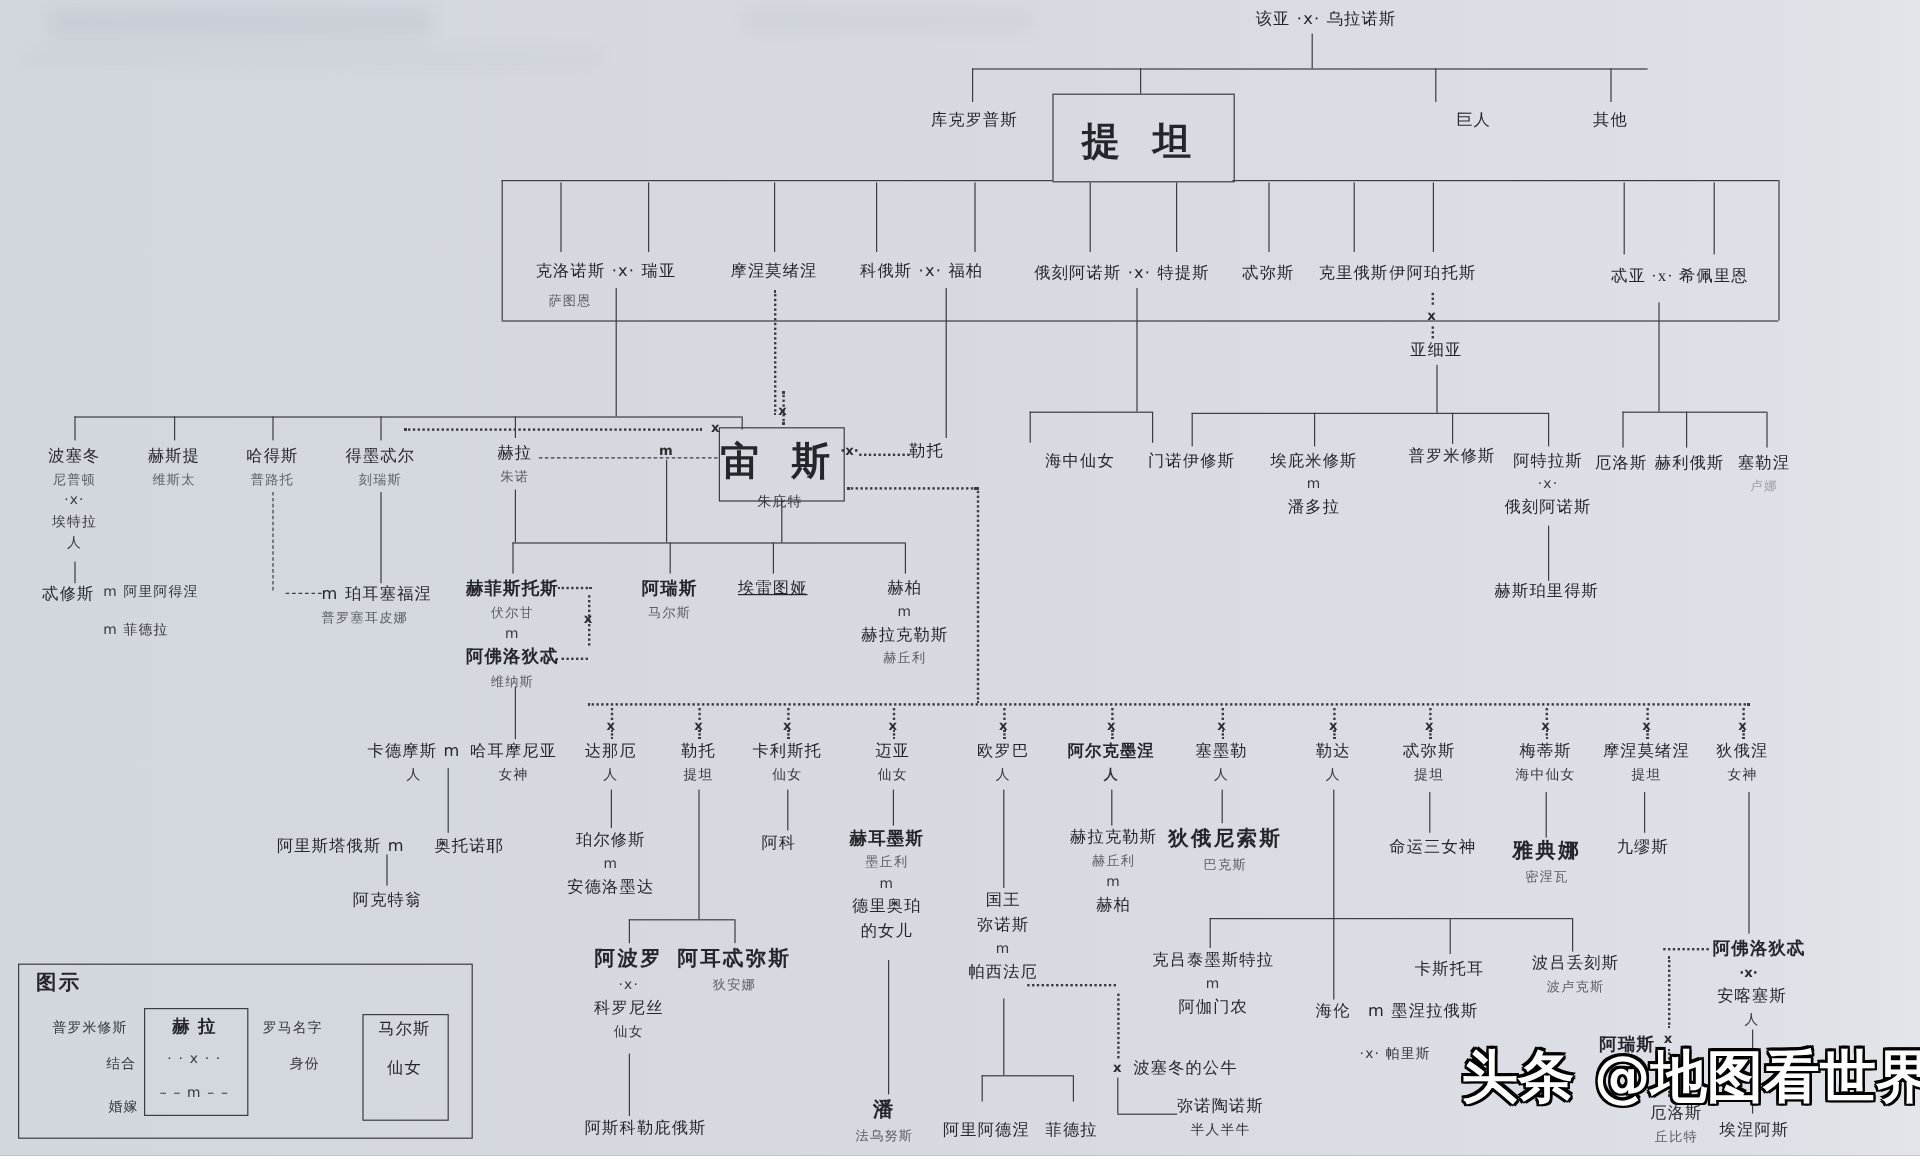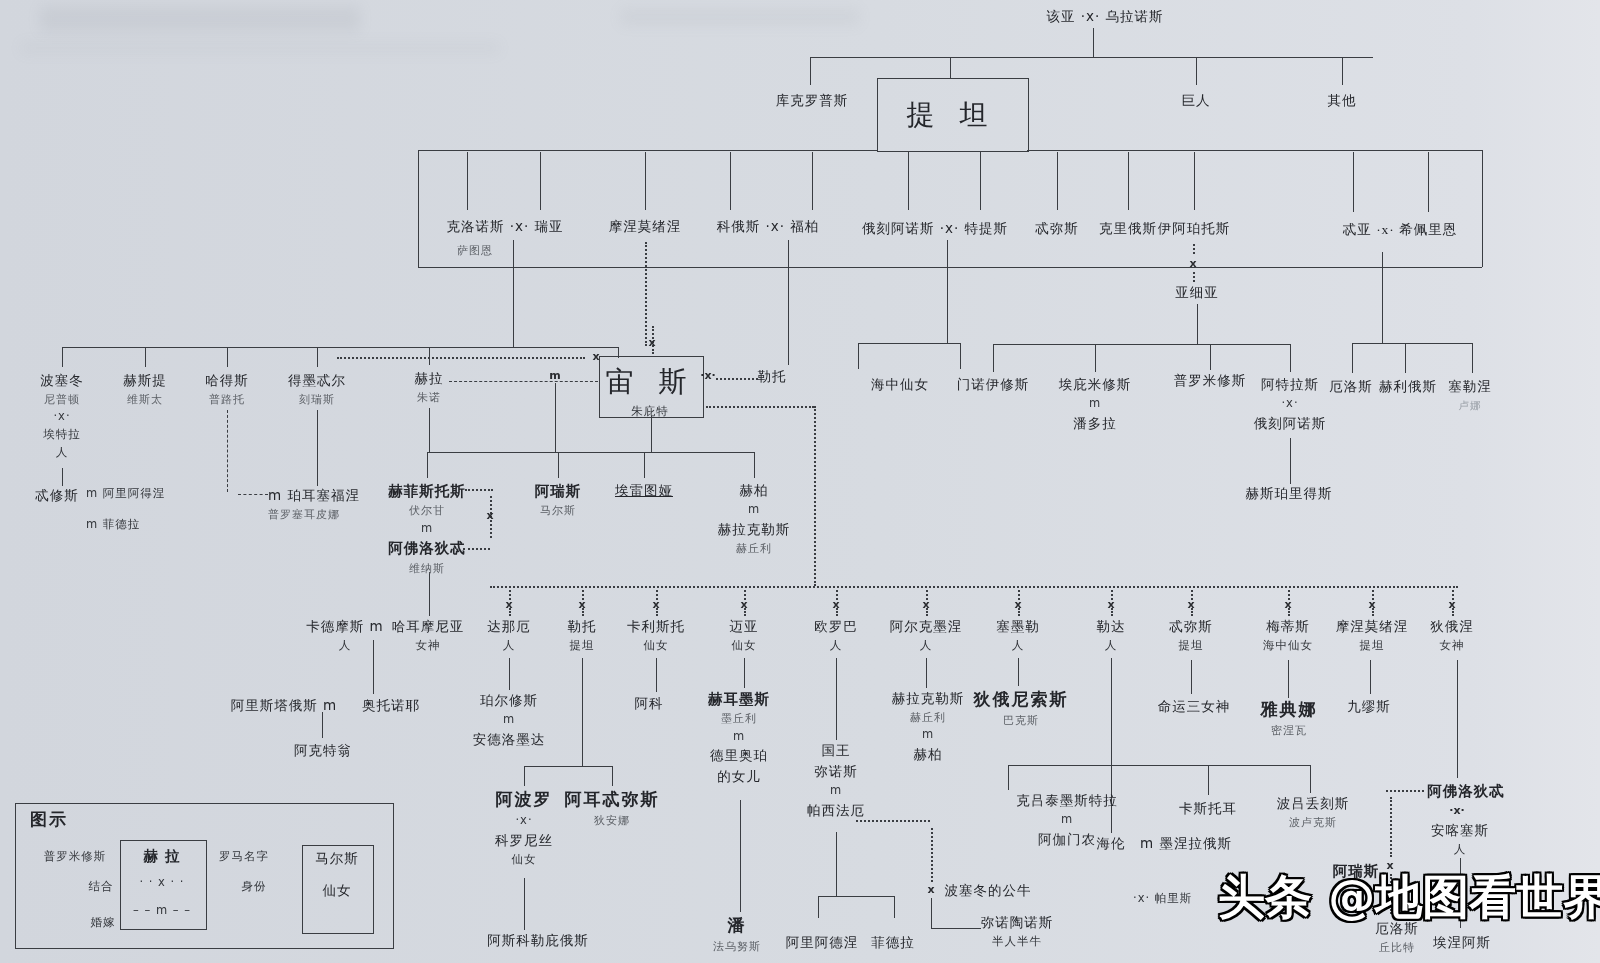--- a/index.html
+++ b/index.html
@@ -7,21 +7,21 @@
          background:linear-gradient(90deg,#d2d6dd 0%,#d7dbe1 55%,#dde0e6 92%,#e3e5ea 100%);
          font-family:"DejaVu Sans",sans-serif;color:#24262b;}
   .nd{position:absolute;transform:translateX(-50%);text-align:center;white-space:nowrap;
       font-size:13.5px;letter-spacing:1px;line-height:1.55;z-index:2;}
   .nd.la{transform:none;text-align:left;}
   .nd .sm{font-size:11.5px;color:#33363b;letter-spacing:1px;}
   .nd .sml{font-size:11px;color:#5c6066;letter-spacing:1px;}
   .nd .xsl{font-size:10.5px;color:#9aa0a8;letter-spacing:1px;}
   .nd .mdb{font-size:14.5px;font-weight:bold;}
   .nd .lgb{font-size:17px;font-weight:bold;letter-spacing:2px;}
-  .nd .xl{font-size:28px;font-weight:normal;letter-spacing:8px;}
+  .nd .xl{font-size:32px;font-weight:bold;letter-spacing:8px;}
   .nd.xm{font-size:11px;color:#2b2d31;font-weight:bold;letter-spacing:0;z-index:3;}
   .bx{position:absolute;border:1.6px solid #3a3d42;background:transparent;z-index:1;}
   .li{position:absolute;z-index:1;}
   .lh{border-top:1.8px solid #3a3d42;height:0;}
   .lv{border-left:1.8px solid #3a3d42;width:0;}
   .lh.ld{border-top-style:dashed;}
   .lv.ld{border-left-style:dashed;}
   .lh.lt{border-top:2.6px dotted #3a3d42;}
   .lv.lt{border-left:2.6px dotted #3a3d42;}
   .wm{position:absolute;z-index:6;font-size:47px;font-weight:bold;color:#fff;letter-spacing:0;
@@ -199,21 +199,21 @@
     <div class="nd xm" style="left: 555px; top: 367px;">m</div>
     <div class="nd " style="left: 1105px; top: 6px;">
       <div>该亚 ·x· 乌拉诺斯</div>
     </div>
     <div class="nd " style="left: 812px; top: 90px;">
       <div>库克罗普斯</div>
     </div>
     <div class="nd " style="left: 951px; top: 93px;">
       <div class="xl">提 坦</div>
     </div>
-    <div class="nd " style="left: 1196px; top: 90px;">
+    <div class="nd " style="left: 1228px; top: 90px;">
       <div>巨人</div>
     </div>
     <div class="nd " style="left: 1342px; top: 90px;">
       <div>其他</div>
     </div>
     <div class="nd " style="left: 505px; top: 216px;">
       <div>克洛诺斯 ·x· 瑞亚</div>
     </div>
     <div class="nd " style="left: 475px; top: 242px;">
       <div class="sml">萨图恩</div>
@@ -358,21 +358,21 @@
       <div class="sm">仙女</div>
     </div>
     <div class="nd " style="left: 744px; top: 616px;">
       <div>迈亚</div>
       <div class="sm">仙女</div>
     </div>
     <div class="nd " style="left: 836px; top: 616px;">
       <div>欧罗巴</div>
       <div class="sm">人</div>
     </div>
-    <div class="nd " style="left: 926px; top: 616px;">
+    <div class="nd " style="left: 926px; top: 616px; font-weight: bold;">
       <div>阿尔克墨涅</div>
       <div class="sm">人</div>
     </div>
     <div class="nd " style="left: 1018px; top: 616px;">
       <div>塞墨勒</div>
       <div class="sm">人</div>
     </div>
     <div class="nd " style="left: 1111px; top: 616px;">
       <div>勒达</div>
       <div class="sm">人</div>
@@ -443,32 +443,32 @@
     <div class="nd " style="left: 928px; top: 688px;">
       <div>赫拉克勒斯</div>
       <div class="sml">赫丘利</div>
       <div class="sm">m</div>
       <div>赫柏</div>
     </div>
     <div class="nd " style="left: 1021px; top: 686px;">
       <div class="lgb">狄俄尼索斯</div>
       <div class="sml">巴克斯</div>
     </div>
-    <div class="nd " style="left: 1067px; top: 790px;">
+    <div class="nd " style="left: 1011px; top: 790px;">
       <div>克吕泰墨斯特拉</div>
       <div class="sm">m</div>
       <div>阿伽门农</div>
     </div>
     <div class="nd " style="left: 1111px; top: 833px;">
       <div>海伦</div>
     </div>
     <div class="nd la" style="left: 1140px; top: 833px;">
       <div>m 墨涅拉俄斯</div>
     </div>
-    <div class="nd la" style="left: 1133px; top: 890px; text-align: center;">
+    <div class="nd la" style="left: 1133px; top: 870px; text-align: center;">
       <div class="sm">·x· 帕里斯</div>
     </div>
     <div class="nd " style="left: 1208px; top: 798px;">
       <div>卡斯托耳</div>
     </div>
     <div class="nd " style="left: 1313px; top: 793px;">
       <div>波吕丢刻斯</div>
       <div class="sml">波卢克斯</div>
     </div>
     <div class="nd " style="left: 1194px; top: 696px;">

